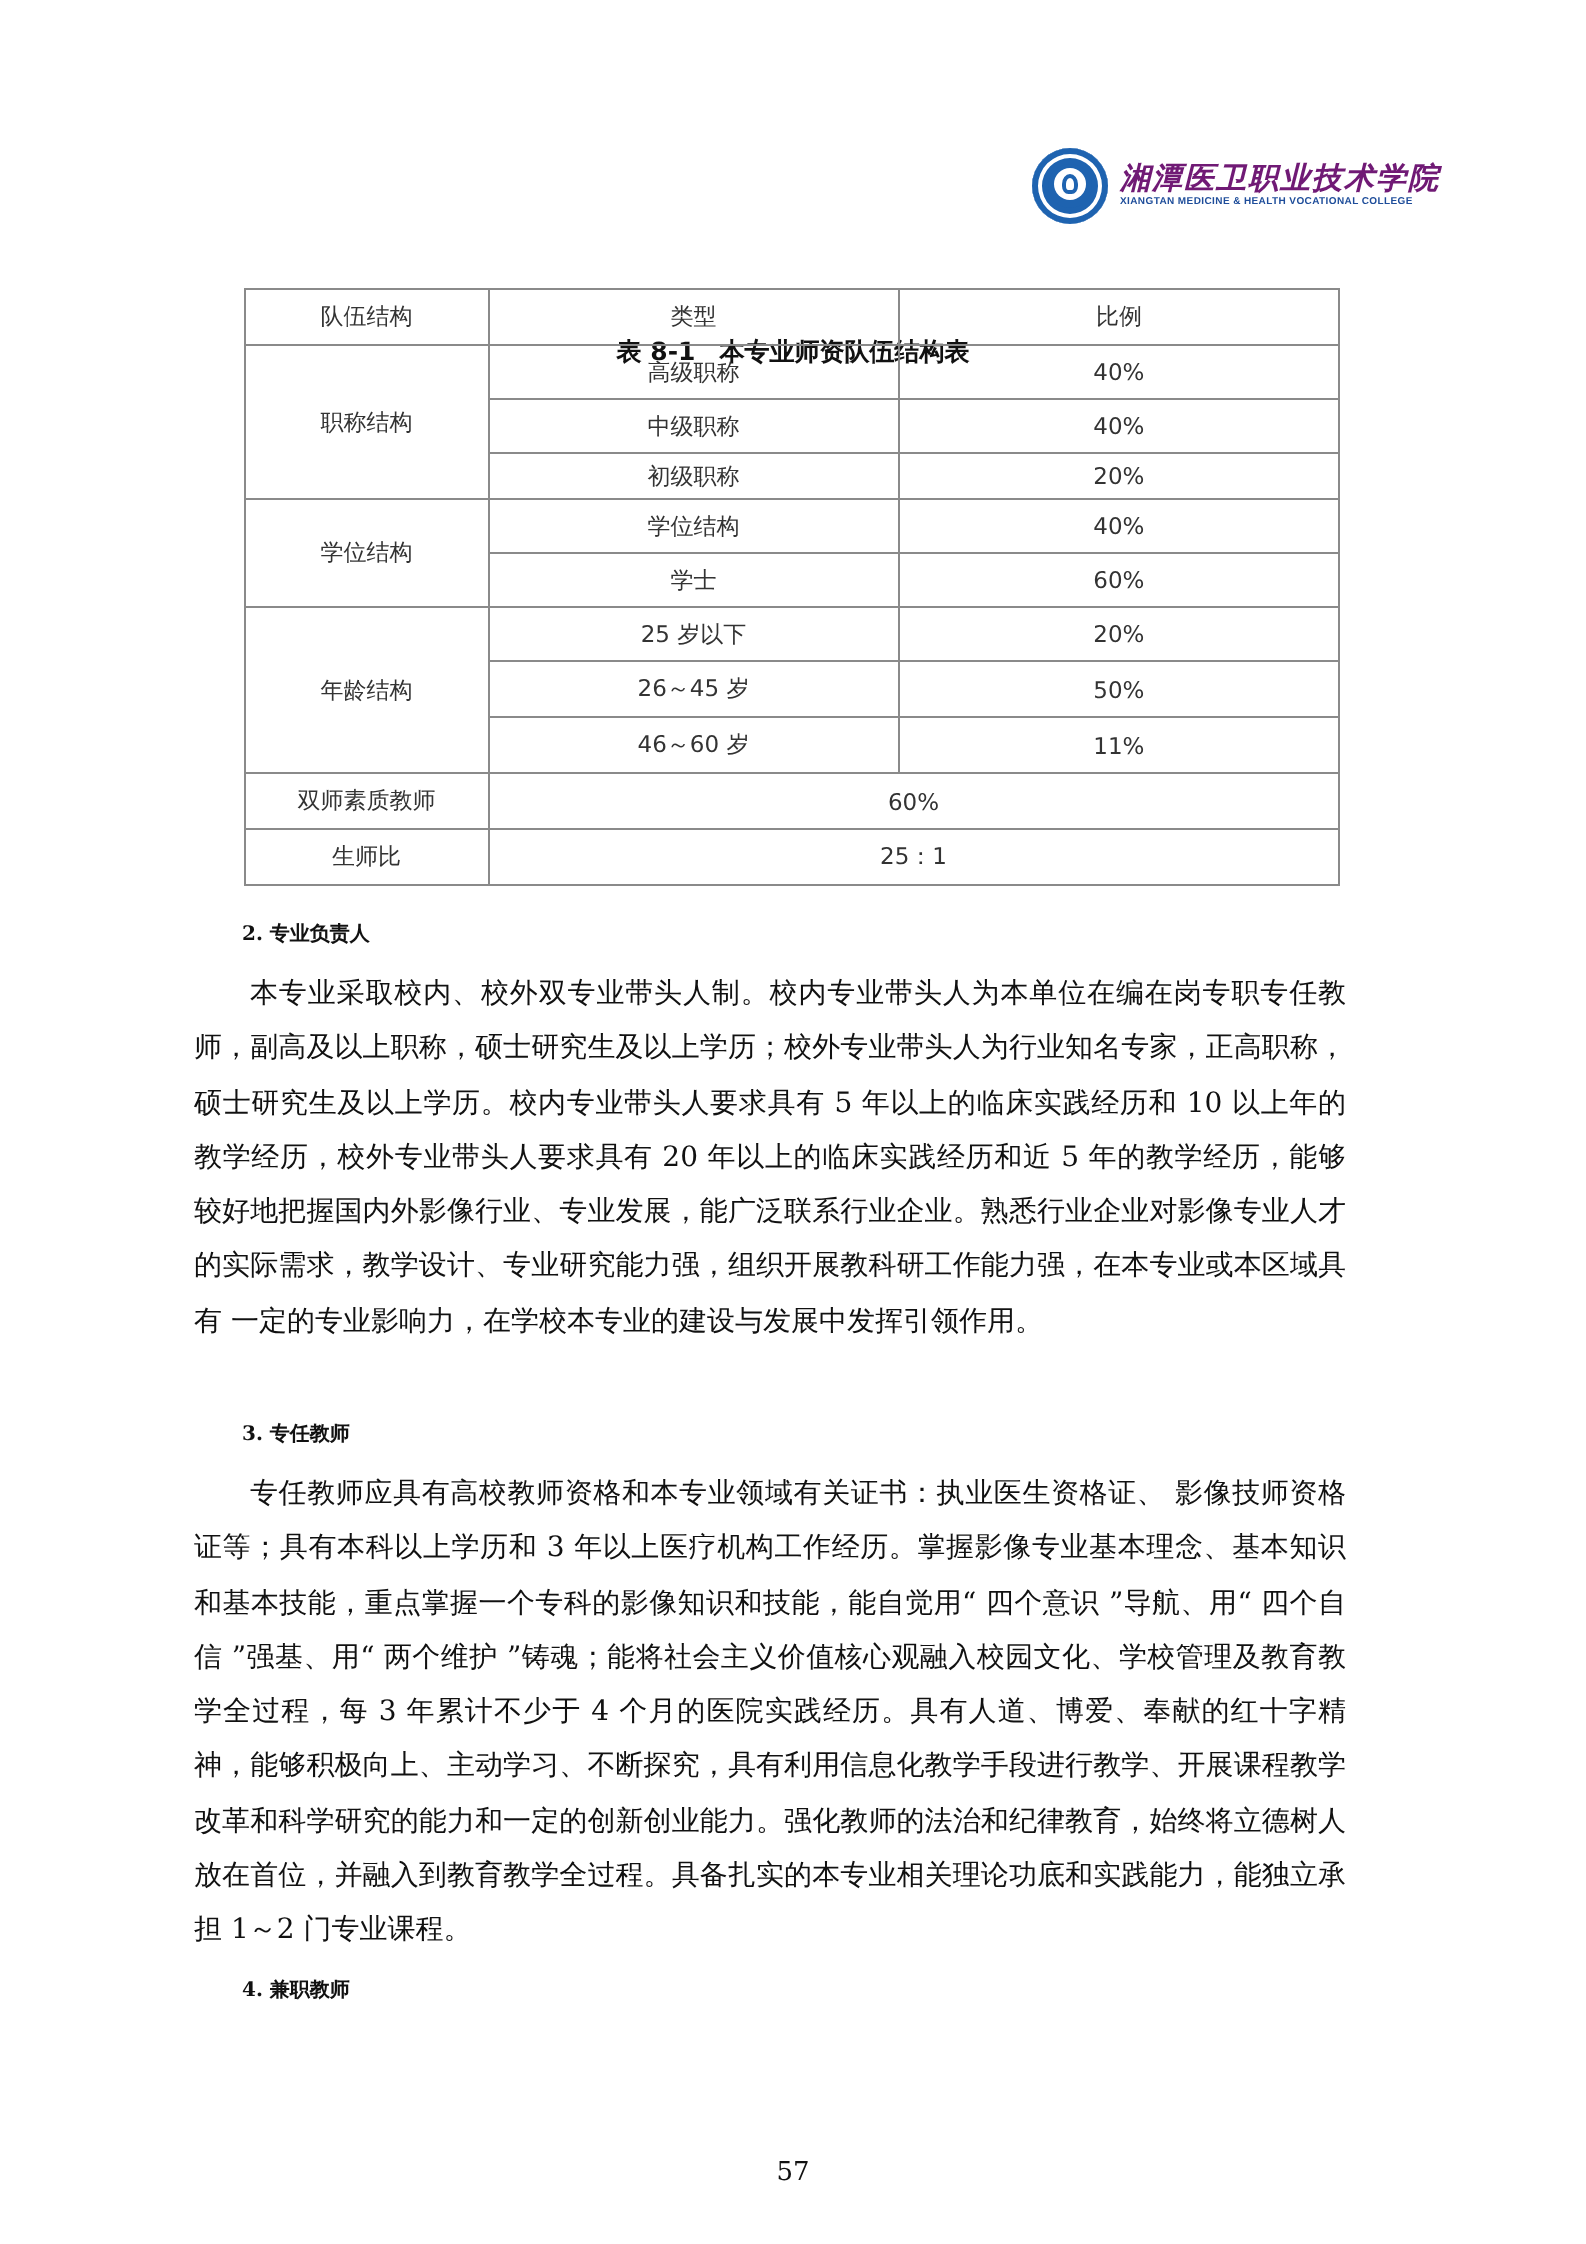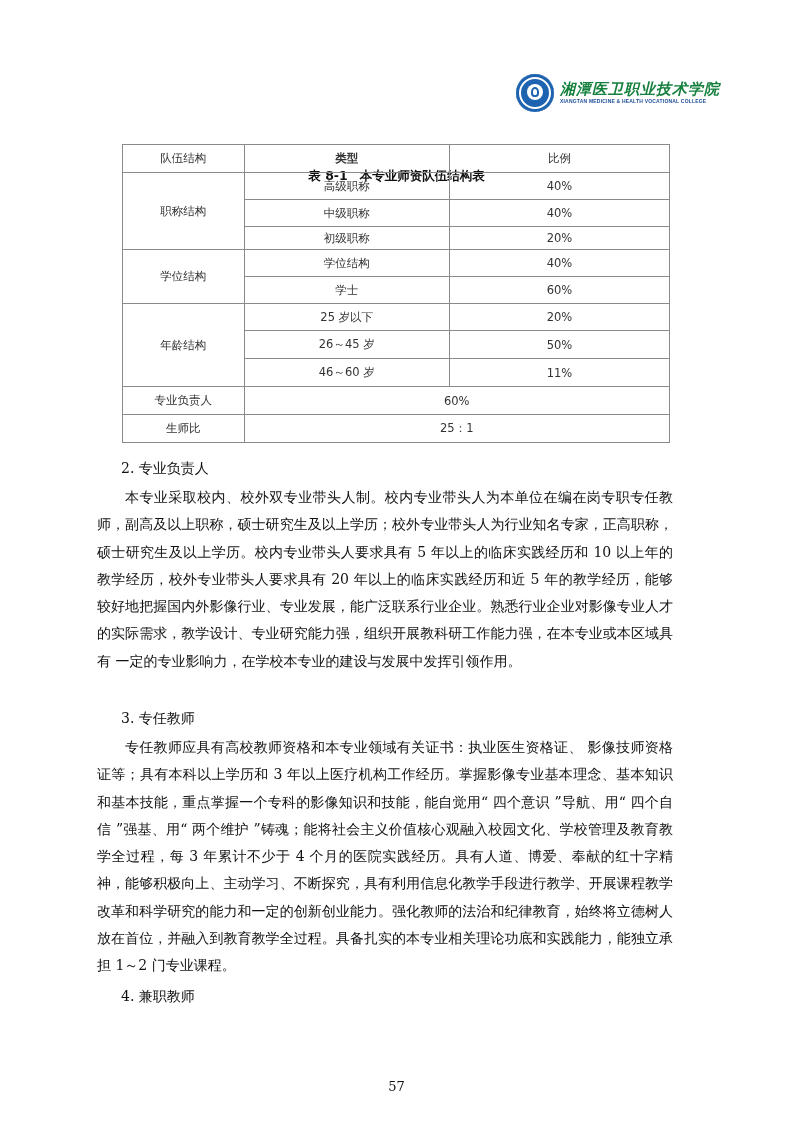--- a/index.html
+++ b/index.html
@@ -6,36 +6,36 @@
   body { width:793px; height:1122px; position:relative; overflow:hidden;
          font-family:"DejaVu Serif", "Liberation Serif", serif; color:#111; }
   .logo { position:absolute; left:516px; top:74px; display:flex; align-items:center; }
   .logo-emblem { width:38px; height:38px; border-radius:50%; background:#1e63b0;
                  position:relative; box-shadow: inset 0 0 0 3px #1e63b0, inset 0 0 0 5px #fff, inset 0 0 0 8px #1e63b0; }
   .logo-emblem .inner { position:absolute; left:11px; top:10px; width:16px; height:16px; border-radius:50%;
                         background:#fff; }
   .logo-emblem .inner::after { content:""; position:absolute; left:4px; top:3px; width:8px; height:10px;
                                border:2px solid #1e63b0; border-radius:50% 50% 40% 40%; box-sizing:border-box; }
   .logo-text { margin-left:6px; }
-  .logo-cn { font-size:15px; color:#15803d; font-weight:bold; letter-spacing:1px; line-height:17px;
+  .logo-cn { font-size:15px; color:#701a75; font-weight:bold; letter-spacing:1px; line-height:17px;
              font-family:"DejaVu Sans", sans-serif; font-style:italic; }
   .logo-en { font-size:5px; color:#1e4d9a; letter-spacing:0.2px; line-height:7px;
              font-family:"Liberation Sans", sans-serif; font-weight:bold; }
 
   .table-caption { position:absolute; top:124px; left:0; width:793px; text-align:center;
                    font-size:12.5px; font-weight:bold; font-family:"DejaVu Sans", sans-serif;margin-top:44px; }
   .table-caption .num { margin-right:12px; }
 
   table.staff { position:absolute; left:122px; top:144px; width:548px; border-collapse:collapse;
                 font-size:11.5px; font-family:"DejaVu Sans", sans-serif; color:#333; }
   table.staff td { border:1px solid #8a8a8a; text-align:center; padding:0; height:26px; }
   table.staff tr.h td { height:27px; }
-  .c1 { width:115px; } .c2 { width:195px;font-weight:bold; } .c3 { width:209px;margin-top:16px; }
+  .c1 { width:115px; } .c2 { width:195px; } .c3 { width:209px;margin-top:16px; }
 
-  .sec-head { position:absolute; left:121px; font-size:14px; font-weight:normal; }
+  .sec-head { position:absolute; left:121px; font-size:10px; font-weight:bold; }
   .para { position:absolute; left:97px; width:576px; font-size:14px; line-height:27.3px;
           text-align:justify; text-indent:28px; }
   .page-num { position:absolute; top:1035px; left:0; width:793px; text-align:center; font-size:13px;margin-top:44px; }
 </style>
 </head>
 <body>
 
 <div class="logo">
   <div class="logo-emblem">
       <div class="inner"></div>
@@ -86,21 +86,21 @@
   </tr>
   <tr>
     <td style="height:27px">26～45 岁</td>
     <td style="height:27px">50%</td>
   </tr>
   <tr>
     <td style="height:27px">46～60 岁</td>
     <td style="height:27px">11%</td>
   </tr>
   <tr>
-    <td style="height:27px">专业负责人</td>
+    <td style="height:27px">双师素质教师</td>
     <td colspan="2" style="height:27px">60%</td>
   </tr>
   <tr>
     <td style="height:27px">生师比</td>
     <td colspan="2" style="height:27px">25：1</td>
   </tr>
 </tbody>
   </table>
 
 <div class="sec-head" style="top:460px">2. 专业负责人</div>

